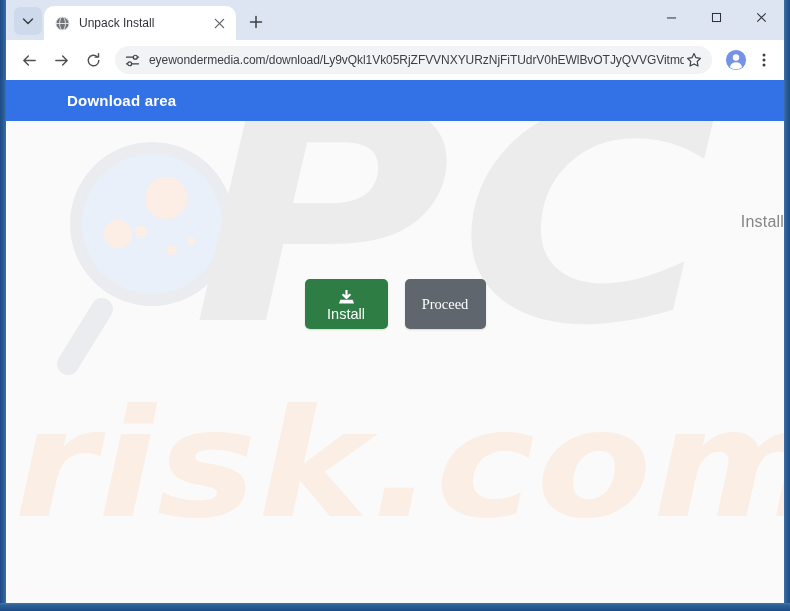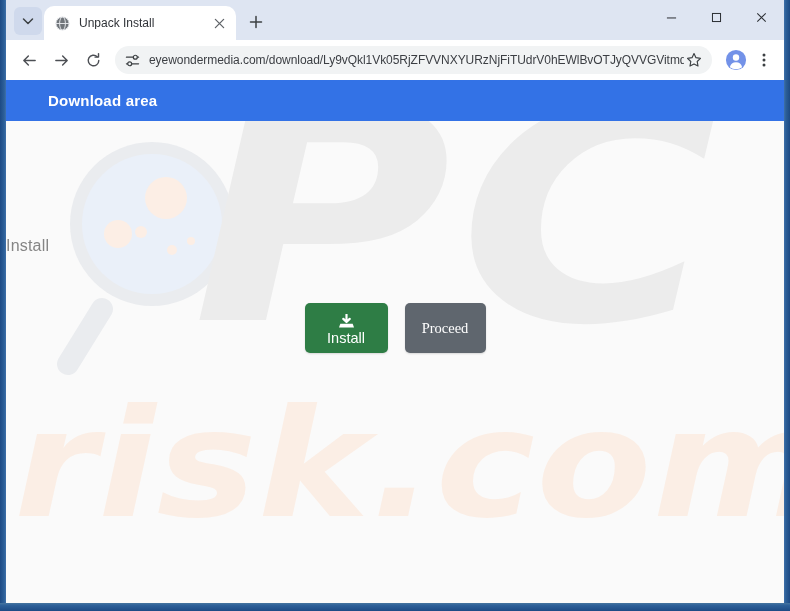--- a/index.html
+++ b/index.html
@@ -140,21 +140,21 @@
     background: #fafafa;
     overflow: hidden;
   }
 
   
   #site-header {
     position: relative; z-index: 5;
     height: 41px;
     background: #3372e6;
     display: flex; align-items: center;
-    padding-left: 42px;
+    padding-left: 61px;
   }
   #site-title {
     color: #ffffff;
     font-size: 15px;
     font-weight: bold;
     letter-spacing: 0.2px;
   }
 
   
   #content {
@@ -193,22 +193,22 @@
     line-height: 1;
     font-family: "DejaVu Sans", sans-serif;
     transform: scaleX(1.12);
     transform-origin: left top;
     white-space: nowrap;
   }
 
   
   #install-block {
     position: relative; z-index: 4;
-    padding-top: 116px;
-    text-align: left;
+    padding-top: 92px;
+    text-align: right;
   }
   #install-label {
     font-size: 16px;
     color: #858585;
     margin-bottom: 48px;
     letter-spacing: 0.2px;
   }
   #buttons-row {
     display: flex; justify-content: center; align-items: flex-start;
     gap: 17px;

